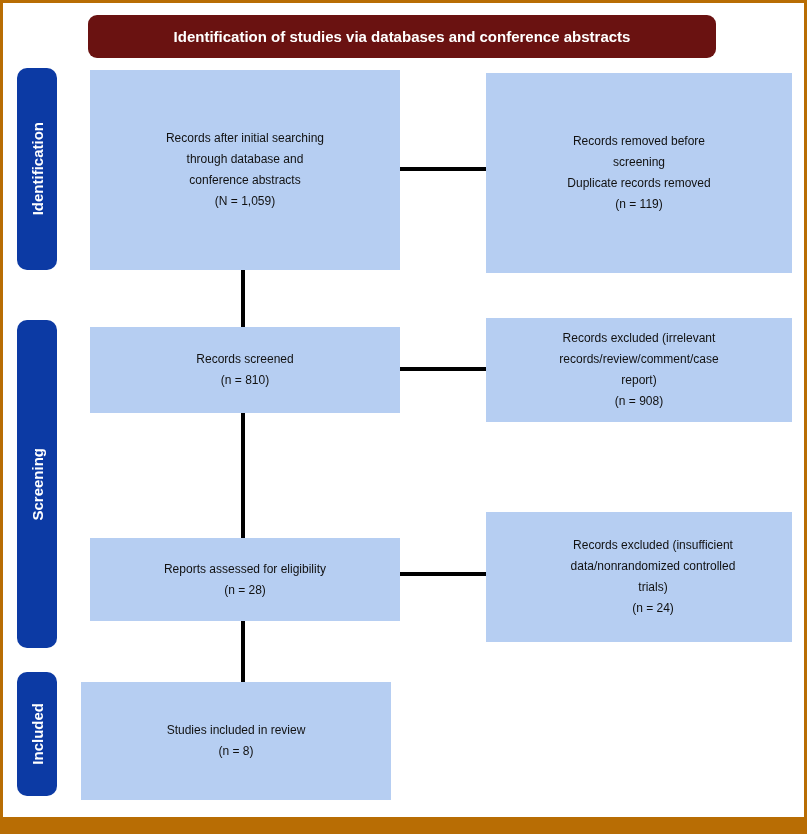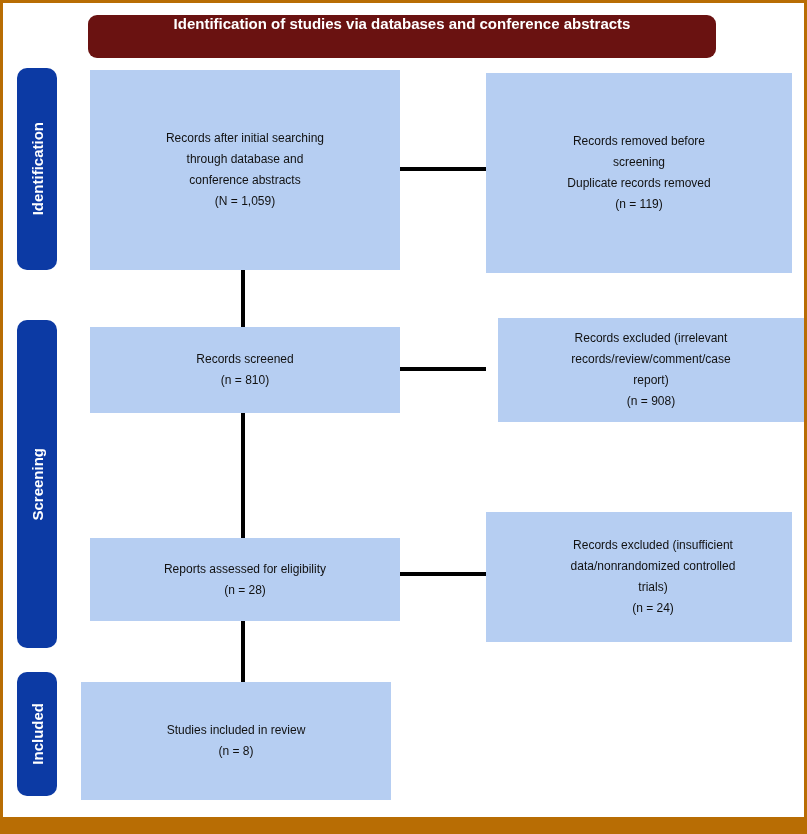--- a/index.html
+++ b/index.html
@@ -12,21 +12,21 @@
     border: 3px solid #b86d04;
     border-bottom-width: 17px;
     font-family: "Liberation Sans", sans-serif;
     overflow: hidden;
   }
   .title-banner {
     position: absolute;
     left: 85px; top: 12px; width: 628px; height: 43px;
     background: #6a1211;
     border-radius: 9px;
-    display: flex; align-items: flex-start; justify-content: center;
+    display: flex; align-items: center; justify-content: center;
     color: #ffffff;
     font-size: 15px;
     font-weight: bold;
     text-align: center;
   }
   .stage {
     position: absolute;
     left: 14px; width: 40px;
     background: #0c3aa4;
     border-radius: 10px;
@@ -51,21 +51,21 @@
     font-size: 12px;
     line-height: 21px;
     text-align: center;
     white-space: pre-line;
     padding: 4px;
     box-sizing: border-box;
   }
   .box-a { left: 87px;  top: 67px;  width: 310px; height: 200px; }
   .box-b { left: 483px; top: 70px;  width: 306px; height: 200px; }
   .box-c { left: 87px;  top: 324px; width: 310px; height: 86px;  }
-  .box-d { left: 483px; top: 315px; width: 306px; height: 104px; margin-left: 12px; }
+  .box-d { left: 483px; top: 315px; width: 306px; height: 104px; }
   .box-e { left: 87px;  top: 535px; width: 310px; height: 83px;  }
   .box-f { left: 483px; top: 509px; width: 306px; height: 130px; padding-left: 32px; }
   .box-g { left: 78px;  top: 679px; width: 310px; height: 118px; }
   .connector { position: absolute; background: #000000; }
   .v-line { width: 4px; }
   .h-line { height: 4px; }
   .v1 { left: 238px; top: 267px; height: 57px;  }
   .v2 { left: 238px; top: 410px; height: 125px; }
   .v3 { left: 238px; top: 618px; height: 61px;  }
   .h1 { left: 397px; top: 164px; width: 86px; }

